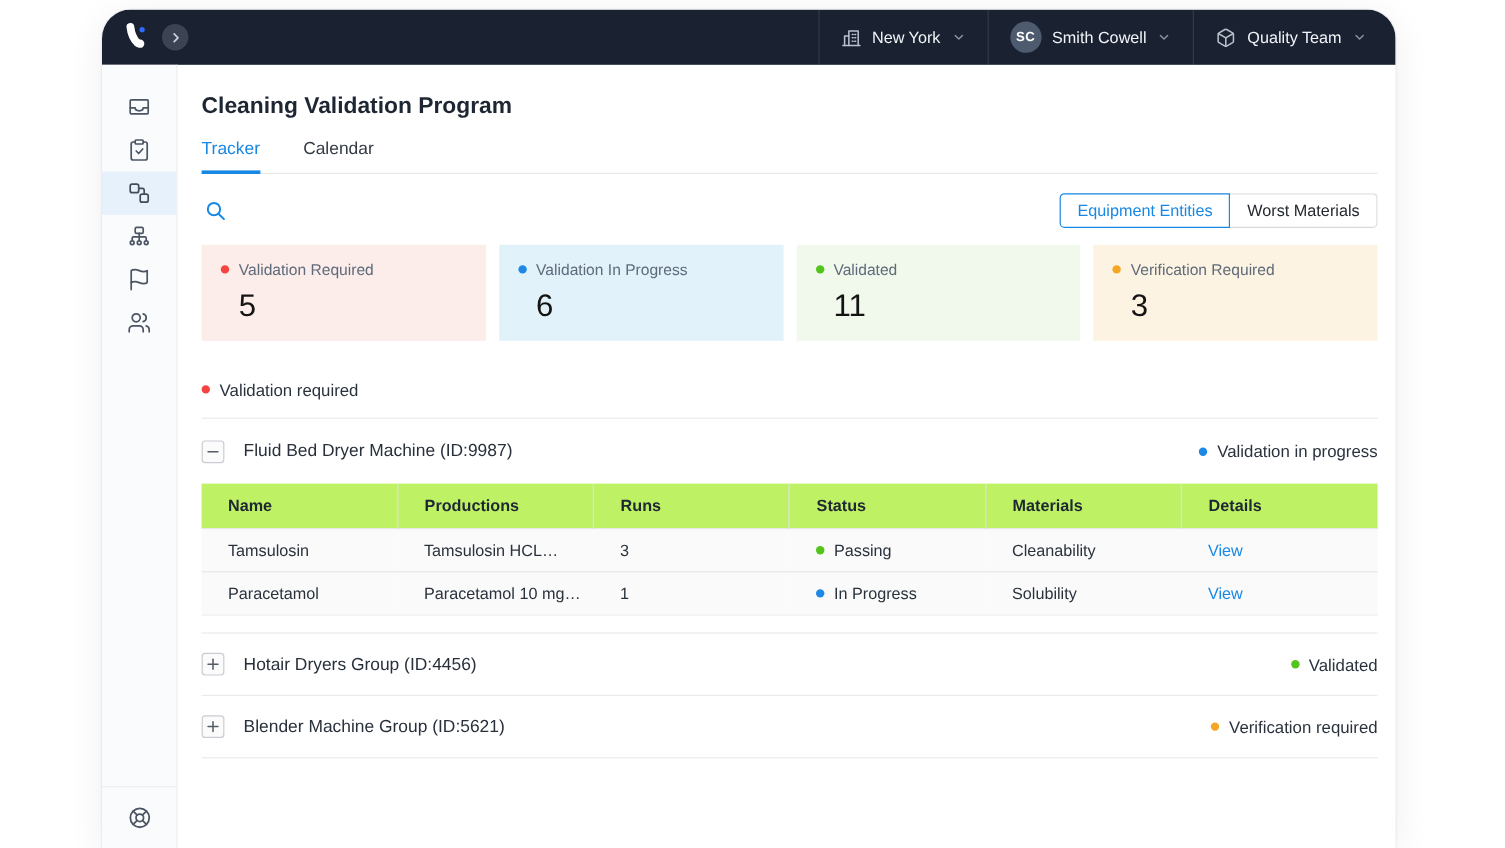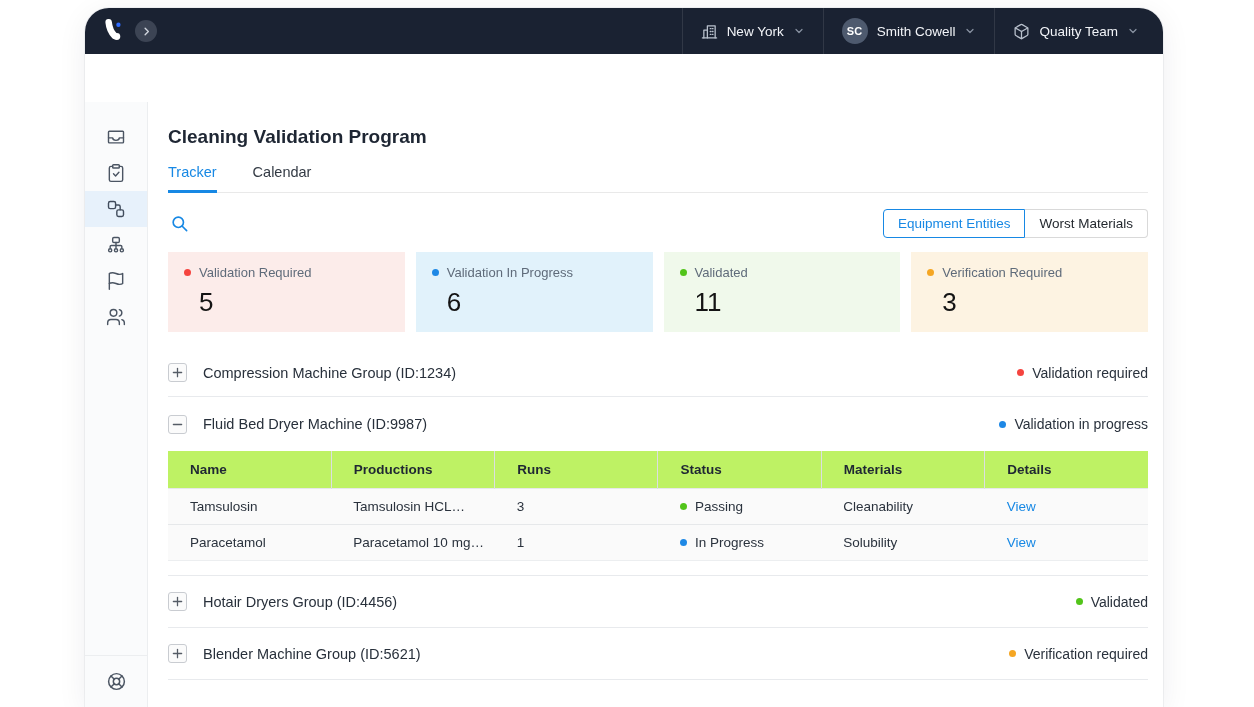--- a/index.html
+++ b/index.html
@@ -4,21 +4,21 @@
 <style>
   * { margin:0; padding:0; box-sizing:border-box; }
   html,body { background:#fff; }
   body { font-family:"Liberation Sans", sans-serif; }
   .stage { position:relative; width:1254px; height:707px; background:#fff; overflow:hidden; }
 
   .app-window {
     position:absolute; left:85px; top:8px; width:1078px; height:699px;
     background:#fff; border-radius:24px 24px 0 0; overflow:hidden;
     box-shadow:0 0 0 1px rgba(20,30,50,0.05), 0 6px 30px rgba(20,30,50,0.07);
-    display:flex; flex-direction:column;gap:48px;
+    display:flex; flex-direction:column;
   }
 
   
   .topbar { flex:0 0 46px; background:#1a2232; display:flex; align-items:stretch; justify-content:space-between; }
   .topbar-left { display:flex; align-items:center; gap:9px; padding-left:15px; }
   .logo { width:26px; height:26px; display:flex; }
   .collapse-btn { width:22px; height:22px; border-radius:50%; background:#3c4454; border:none; display:flex; align-items:center; justify-content:center; cursor:pointer; }
   .topbar-right { display:flex; align-items:stretch; }
   .topbar-group { display:flex; align-items:center; gap:9px; padding:0 18px; border-left:1px solid rgba(255,255,255,0.10); color:#f2f4f8; font-size:13.5px; cursor:pointer; }
   .topbar-group:last-child { padding-right:24px; }
@@ -270,31 +270,20 @@
               <span class="dot" style="background-color: rgb(245, 166, 35);"></span>
               <span>Verification Required</span>
             </div>
             <div class="card-value">3</div>
           </div>
         </div>
 
         <div class="equip-list">
 
           <div class="equip-row">
-            <div class="equip-left">
-              <button class="expand-btn">
-                <span>
-                  <svg width="11" height="11" viewBox="0 0 12 12" stroke="#555c66" stroke-width="1.4" stroke-linecap="round">
-                      <line x1="1.5" y1="6" x2="10.5" y2="6"></line>
-                      <line x1="6" y1="1.5" x2="6" y2="10.5"></line>
-                    </svg>
-                </span>
-              </button>
-              <span class="equip-name">Compression Machine Group (ID:1234)</span>
-            </div>
             <div class="status-chip">
               <span class="dot" style="background-color: rgb(245, 68, 63);"></span>
               <span>Validation required</span>
             </div>
           </div>
 
           <div class="equip-section">
             <div class="equip-row">
               <div class="equip-left">
                 <button class="expand-btn">

